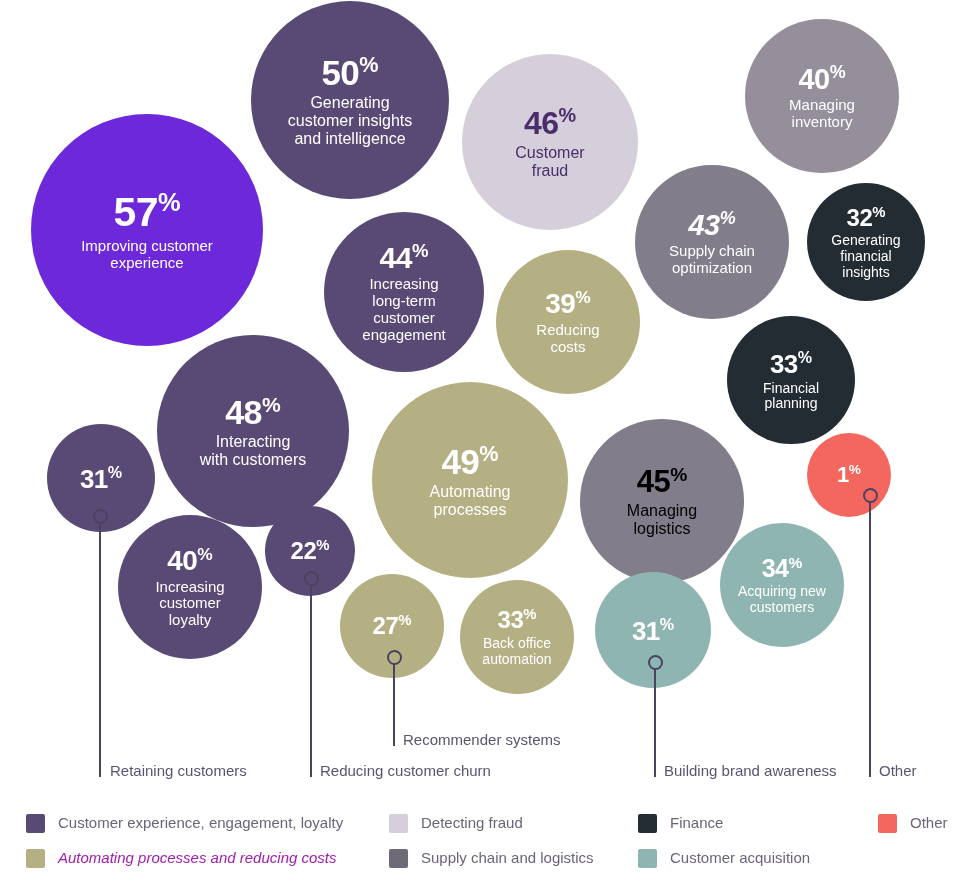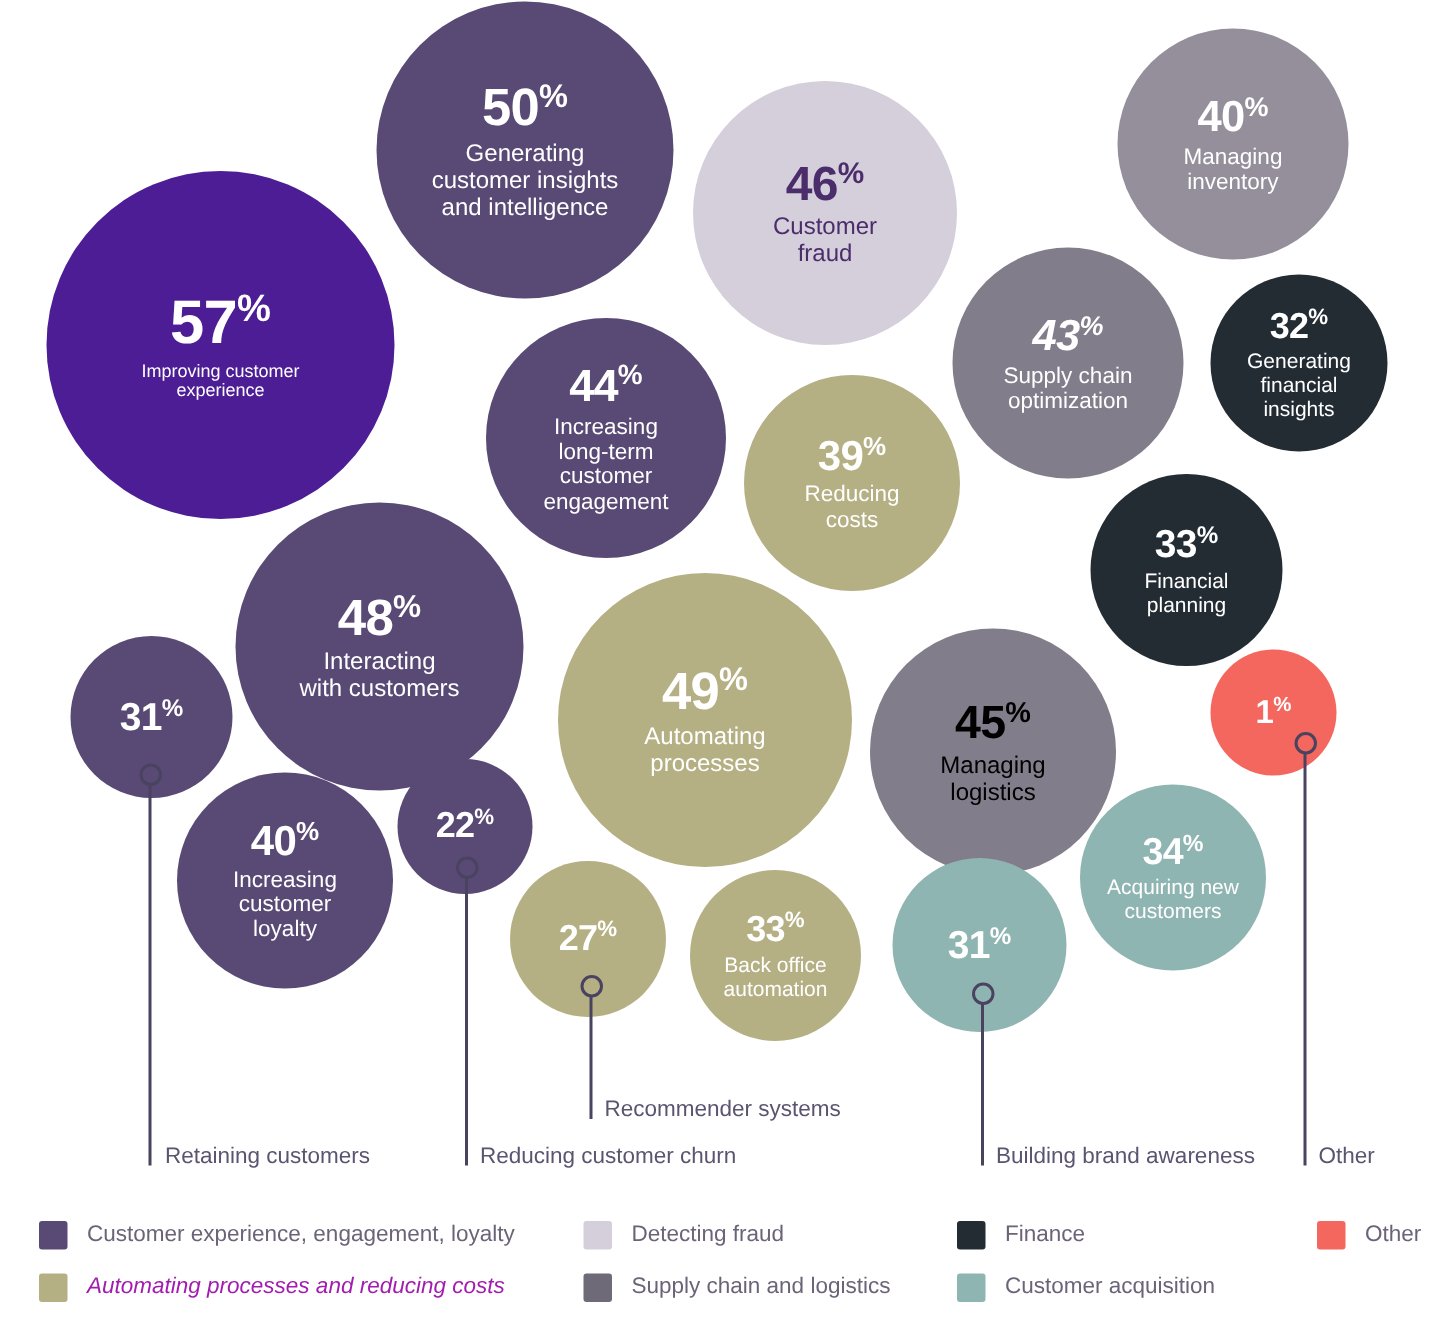--- a/index.html
+++ b/index.html
@@ -104,23 +104,23 @@
     font-size: 15px;
     color: #6b6478;
   }
 </style>
 </head>
 <body>
 
 <div id="chart-root">
 
   <div id="bubble-canvas">
-      <div class="bubble" style="left: 31px; top: 114px; width: 232px; height: 232px; background: #4c1d95; color: rgb(255, 255, 255);">
+      <div class="bubble" style="left: 31px; top: 114px; width: 232px; height: 232px; background: #6d28d9; color: rgb(255, 255, 255);">
         <span class="pct" style="font-size: 41px;">57<span class="sym">%</span></span>
-        <span class="cap" style="font-size: 12px;">Improving customer
+        <span class="cap" style="font-size: 15px;">Improving customer
 experience</span>
       </div>
       <div class="bubble" style="left: 251px; top: 1px; width: 198px; height: 198px; background: rgb(89, 74, 117); color: rgb(255, 255, 255);">
         <span class="pct" style="font-size: 35px;">50<span class="sym">%</span></span>
         <span class="cap" style="font-size: 16px;">Generating
 customer insights
 and intelligence</span>
       </div>
       <div class="bubble" style="left: 372px; top: 382px; width: 196px; height: 196px; background: rgb(181, 176, 131); color: rgb(255, 255, 255);">
         <span class="pct" style="font-size: 35px;">49<span class="sym">%</span></span>

